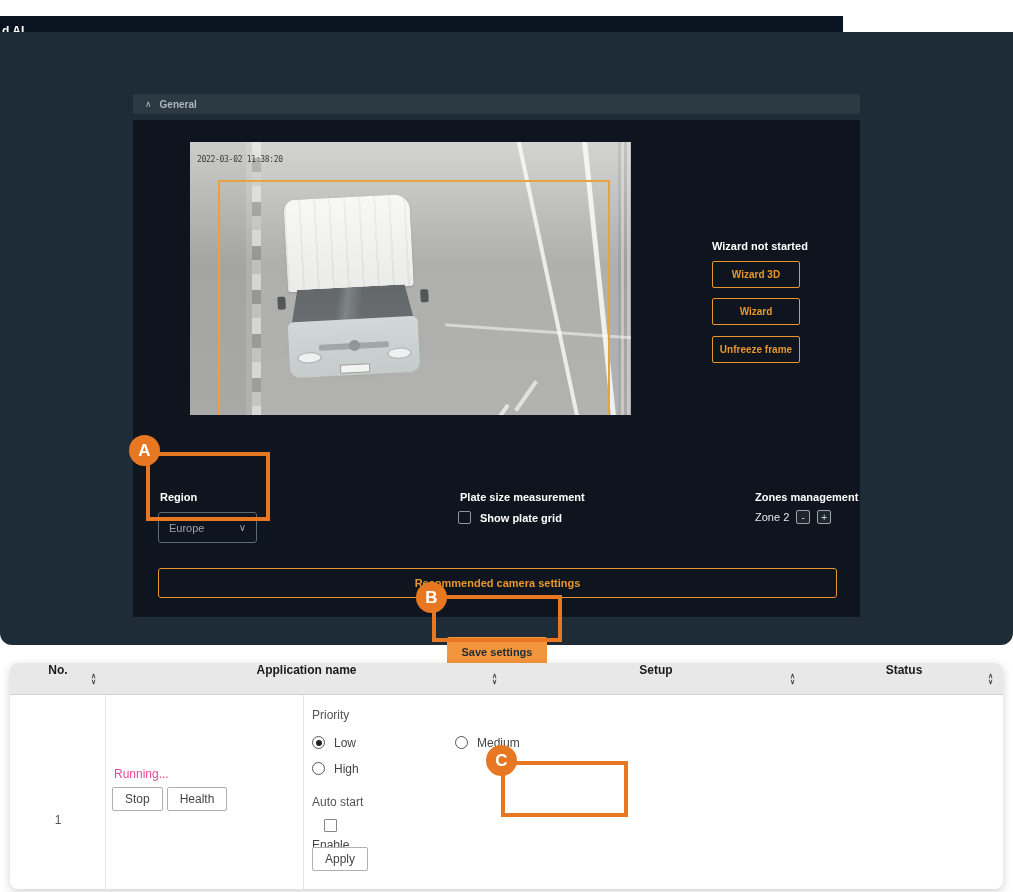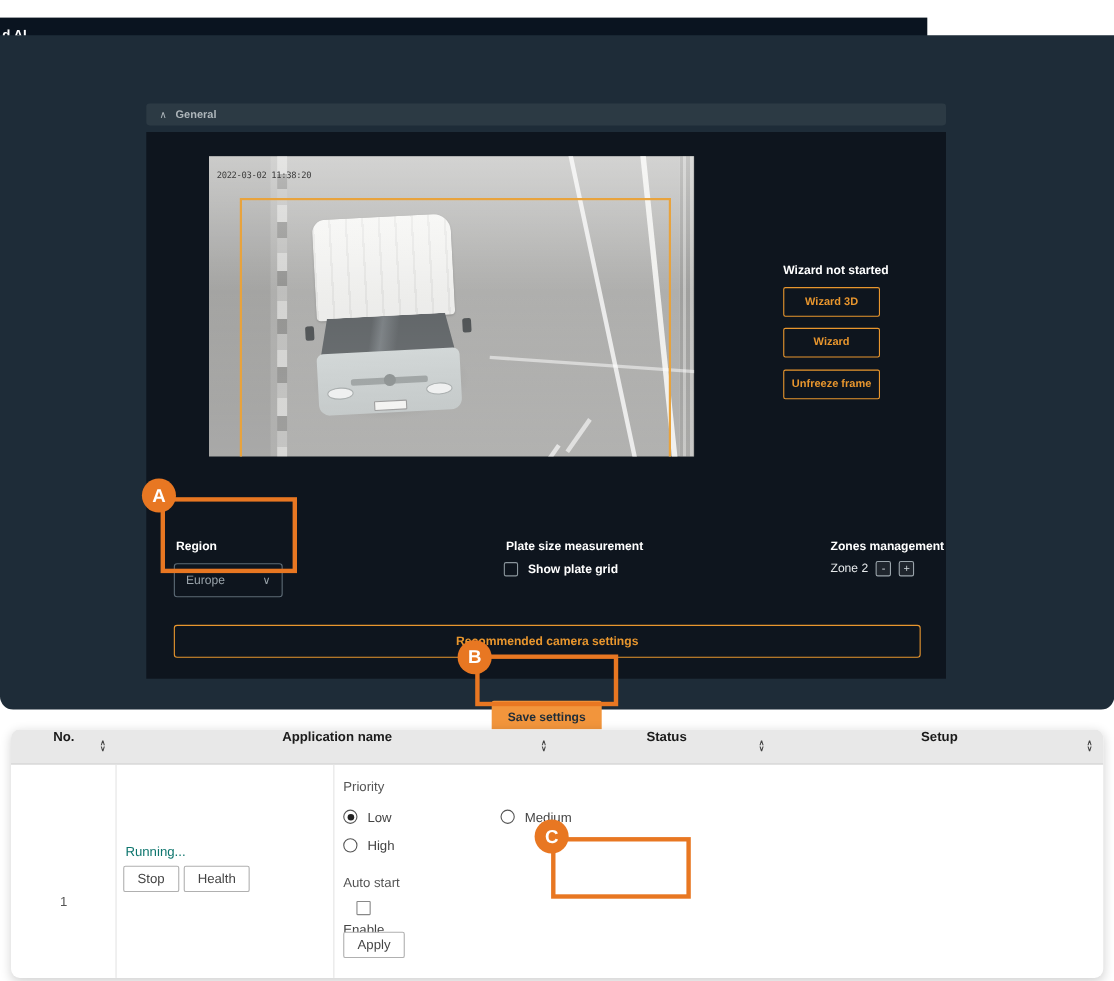--- a/index.html
+++ b/index.html
@@ -92,21 +92,21 @@
   .tbody { position:absolute; left:0; top:32px; width:100%; height:194px; display:flex; }
   .td { position:relative; height:100%; border-right:1px solid #e4e4e4; }
   .td:last-child { border-right:none; }
   .td-no { width:96px; } .td-app { width:401px; } .td-status { width:198px; } .td-setup { width:298px; }
   .row-no { position:absolute; left:0; top:118px; width:96px; text-align:center; color:#555; font-size:12px; }
   .app-name { position:absolute; left:12px; top:50px; color:#555; font-size:12px; }
   .app-installed { position:absolute; left:12px; top:72px; color:#555; font-size:12px; }
   .app-version { position:absolute; left:12px; top:94px; color:#555; font-size:12px; }
   .app-btn-row { position:absolute; left:12px; top:112px; display:flex; gap:6px; }
   .btn-light { background:#ffffff; border:1px solid #b0b0b0; border-radius:2px; color:#444; font-size:12px; padding:4px 12px; font-family:"Liberation Sans", sans-serif; cursor:pointer; }
-  .status-text { position:absolute; left:8px; top:72px; color:#0f766e; font-size:12px; }
+  .status-text { position:absolute; left:8px; top:72px; color:#ec4899; font-size:12px; }
   .status-btn-row { position:absolute; left:6px; top:92px; display:flex; gap:4px; }
   .setup-pad { position:absolute; left:8px; top:0; width:286px; height:100%; }
   .setup-label { color:#555; font-size:12px; position:absolute; }
   .lbl-priority { left:0; top:13px; }
   .lbl-autostart { left:0; top:100px; }
   .radio-row { position:absolute; display:flex; align-items:flex-start; gap:9px; cursor:pointer; }
   .r-low { left:0; top:41px; } .r-medium { left:143px; top:41px; } .r-high { left:0; top:67px; }
   .radio { width:13px; height:13px; border:1.5px solid #555; border-radius:50%; background:#fff; position:relative; display:inline-block; }
   .radio.selected::after { content:""; position:absolute; left:2.5px; top:2.5px; width:6px; height:6px; border-radius:50%; background:#222; }
   .radio-label { color:#444; font-size:12px; }
@@ -204,29 +204,29 @@
             <span>∨</span>
           </span>
       </div>
       <div class="th th-app">
         <span>Application name</span>
         <span class="sort">
             <span>∧</span>
             <span>∨</span>
           </span>
       </div>
+      <div class="th th-setup">
+        <span>Setup</span>
+        <span class="sort">
+            <span>∧</span>
+            <span>∨</span>
+          </span>
+      </div>
       <div class="th th-status">
         <span>Status</span>
-        <span class="sort">
-            <span>∧</span>
-            <span>∨</span>
-          </span>
-      </div>
-      <div class="th th-setup">
-        <span>Setup</span>
         <span class="sort">
             <span>∧</span>
             <span>∨</span>
           </span>
       </div>
     </div>
 
     <div class="tbody">
       <div class="td td-no">
         <div class="row-no">1</div>

